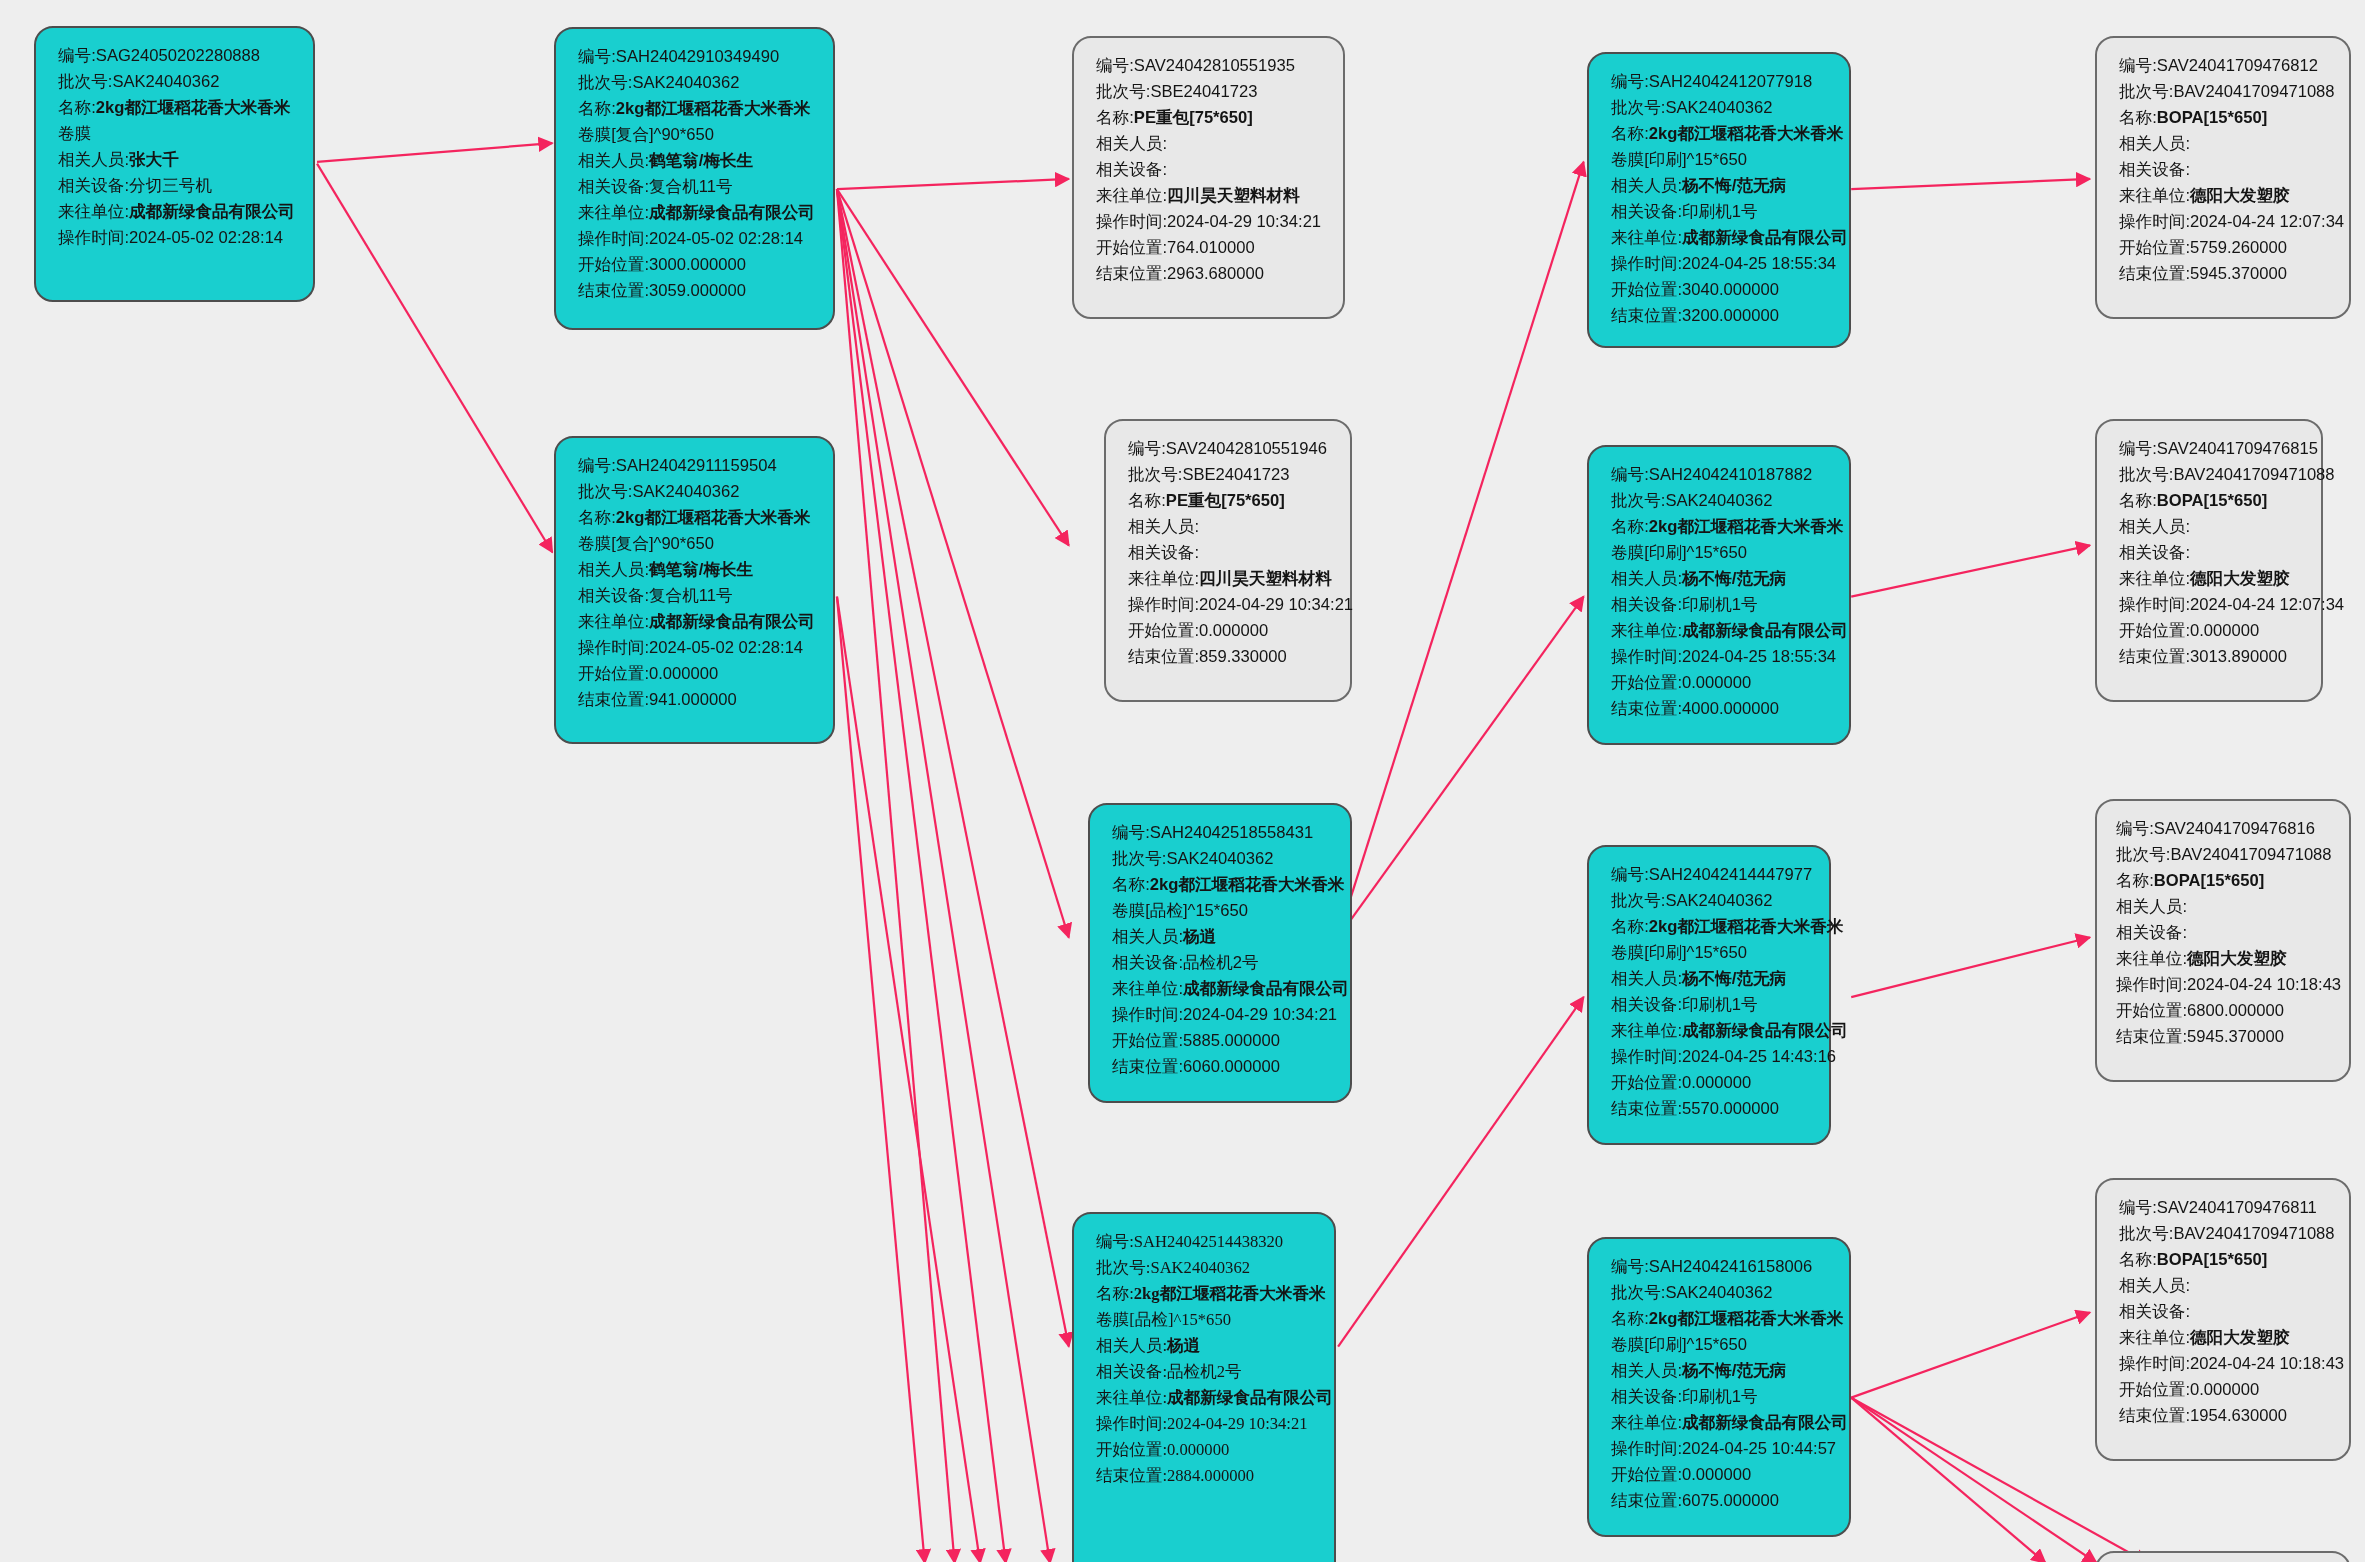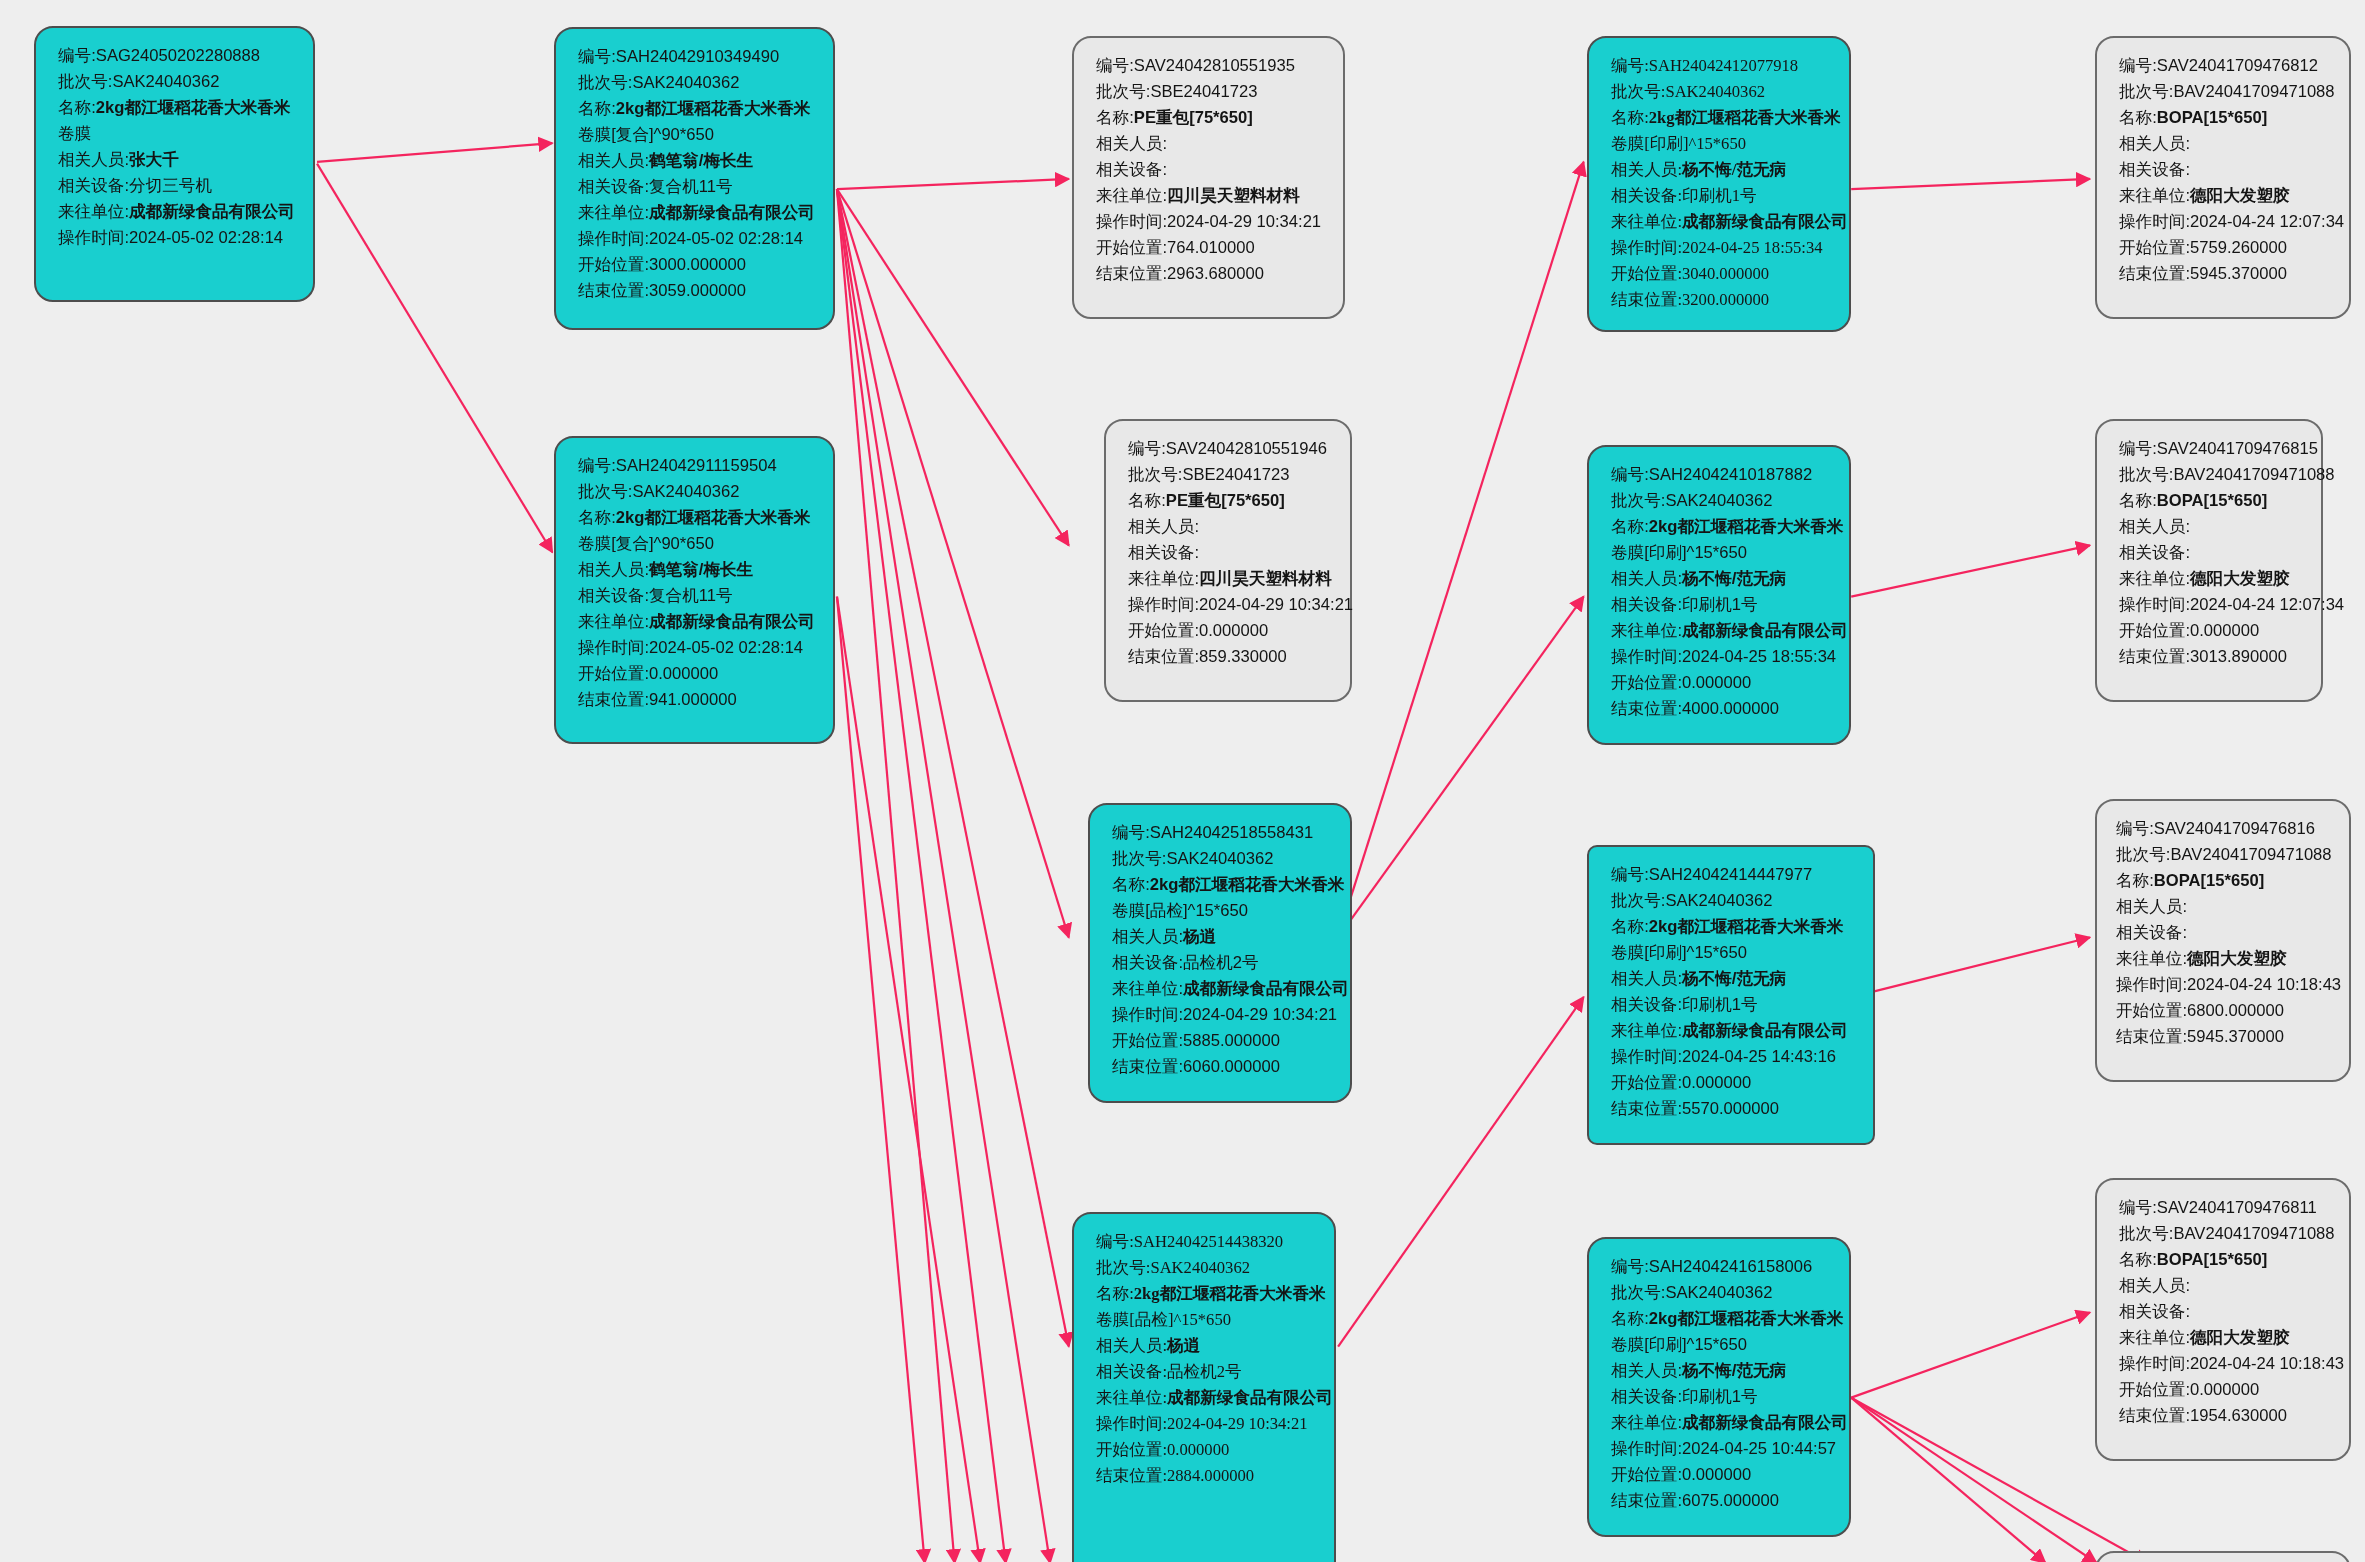--- a/index.html
+++ b/index.html
@@ -139,21 +139,21 @@
         <div class="line"><span>批次号:</span><span class="v">SAK24040362</span></div>
         <div class="line"><span>名称:</span><span class="v b" style="font-weight: bold;">2kg都江堰稻花香大米香米</span></div>
         <div class="line">卷膜[品检]^15*650</div>
         <div class="line"><span>相关人员:</span><span class="v b" style="font-weight: bold;">杨逍</span></div>
         <div class="line"><span>相关设备:</span><span class="v">品检机2号</span></div>
         <div class="line"><span>来往单位:</span><span class="v b" style="font-weight: bold;">成都新绿食品有限公司</span></div>
         <div class="line"><span>操作时间:</span><span class="v">2024-04-29 10:34:21</span></div>
         <div class="line"><span>开始位置:</span><span class="v">0.000000</span></div>
         <div class="line"><span>结束位置:</span><span class="v">2884.000000</span></div>
       </div>
-      <div class="node cyan" style="left: 1587px; top: 36px; width: 264px; height: 296px; font-family: Liberation Serif, serif;">
+      <div class="node cyan" style="left: 1587px; top: 52px; width: 264px; height: 296px;">
         <div class="line"><span>编号:</span><span class="v">SAH24042412077918</span></div>
         <div class="line"><span>批次号:</span><span class="v">SAK24040362</span></div>
         <div class="line"><span>名称:</span><span class="v b" style="font-weight: bold;">2kg都江堰稻花香大米香米</span></div>
         <div class="line">卷膜[印刷]^15*650</div>
         <div class="line"><span>相关人员:</span><span class="v b" style="font-weight: bold;">杨不悔/范无病</span></div>
         <div class="line"><span>相关设备:</span><span class="v">印刷机1号</span></div>
         <div class="line"><span>来往单位:</span><span class="v b" style="font-weight: bold;">成都新绿食品有限公司</span></div>
         <div class="line"><span>操作时间:</span><span class="v">2024-04-25 18:55:34</span></div>
         <div class="line"><span>开始位置:</span><span class="v">3040.000000</span></div>
         <div class="line"><span>结束位置:</span><span class="v">3200.000000</span></div>
@@ -163,21 +163,21 @@
         <div class="line"><span>批次号:</span><span class="v">SAK24040362</span></div>
         <div class="line"><span>名称:</span><span class="v b" style="font-weight: bold;">2kg都江堰稻花香大米香米</span></div>
         <div class="line">卷膜[印刷]^15*650</div>
         <div class="line"><span>相关人员:</span><span class="v b" style="font-weight: bold;">杨不悔/范无病</span></div>
         <div class="line"><span>相关设备:</span><span class="v">印刷机1号</span></div>
         <div class="line"><span>来往单位:</span><span class="v b" style="font-weight: bold;">成都新绿食品有限公司</span></div>
         <div class="line"><span>操作时间:</span><span class="v">2024-04-25 18:55:34</span></div>
         <div class="line"><span>开始位置:</span><span class="v">0.000000</span></div>
         <div class="line"><span>结束位置:</span><span class="v">4000.000000</span></div>
       </div>
-      <div class="node cyan" style="left: 1587px; top: 845px; width: 288px; height: 300px; border-radius: 10px;">
+      <div class="node cyan" style="left: 1587px; top: 845px; width: 244px; height: 300px;">
         <div class="line"><span>编号:</span><span class="v">SAH24042414447977</span></div>
         <div class="line"><span>批次号:</span><span class="v">SAK24040362</span></div>
         <div class="line"><span>名称:</span><span class="v b" style="font-weight: bold;">2kg都江堰稻花香大米香米</span></div>
         <div class="line">卷膜[印刷]^15*650</div>
         <div class="line"><span>相关人员:</span><span class="v b" style="font-weight: bold;">杨不悔/范无病</span></div>
         <div class="line"><span>相关设备:</span><span class="v">印刷机1号</span></div>
         <div class="line"><span>来往单位:</span><span class="v b" style="font-weight: bold;">成都新绿食品有限公司</span></div>
         <div class="line"><span>操作时间:</span><span class="v">2024-04-25 14:43:16</span></div>
         <div class="line"><span>开始位置:</span><span class="v">0.000000</span></div>
         <div class="line"><span>结束位置:</span><span class="v">5570.000000</span></div>

